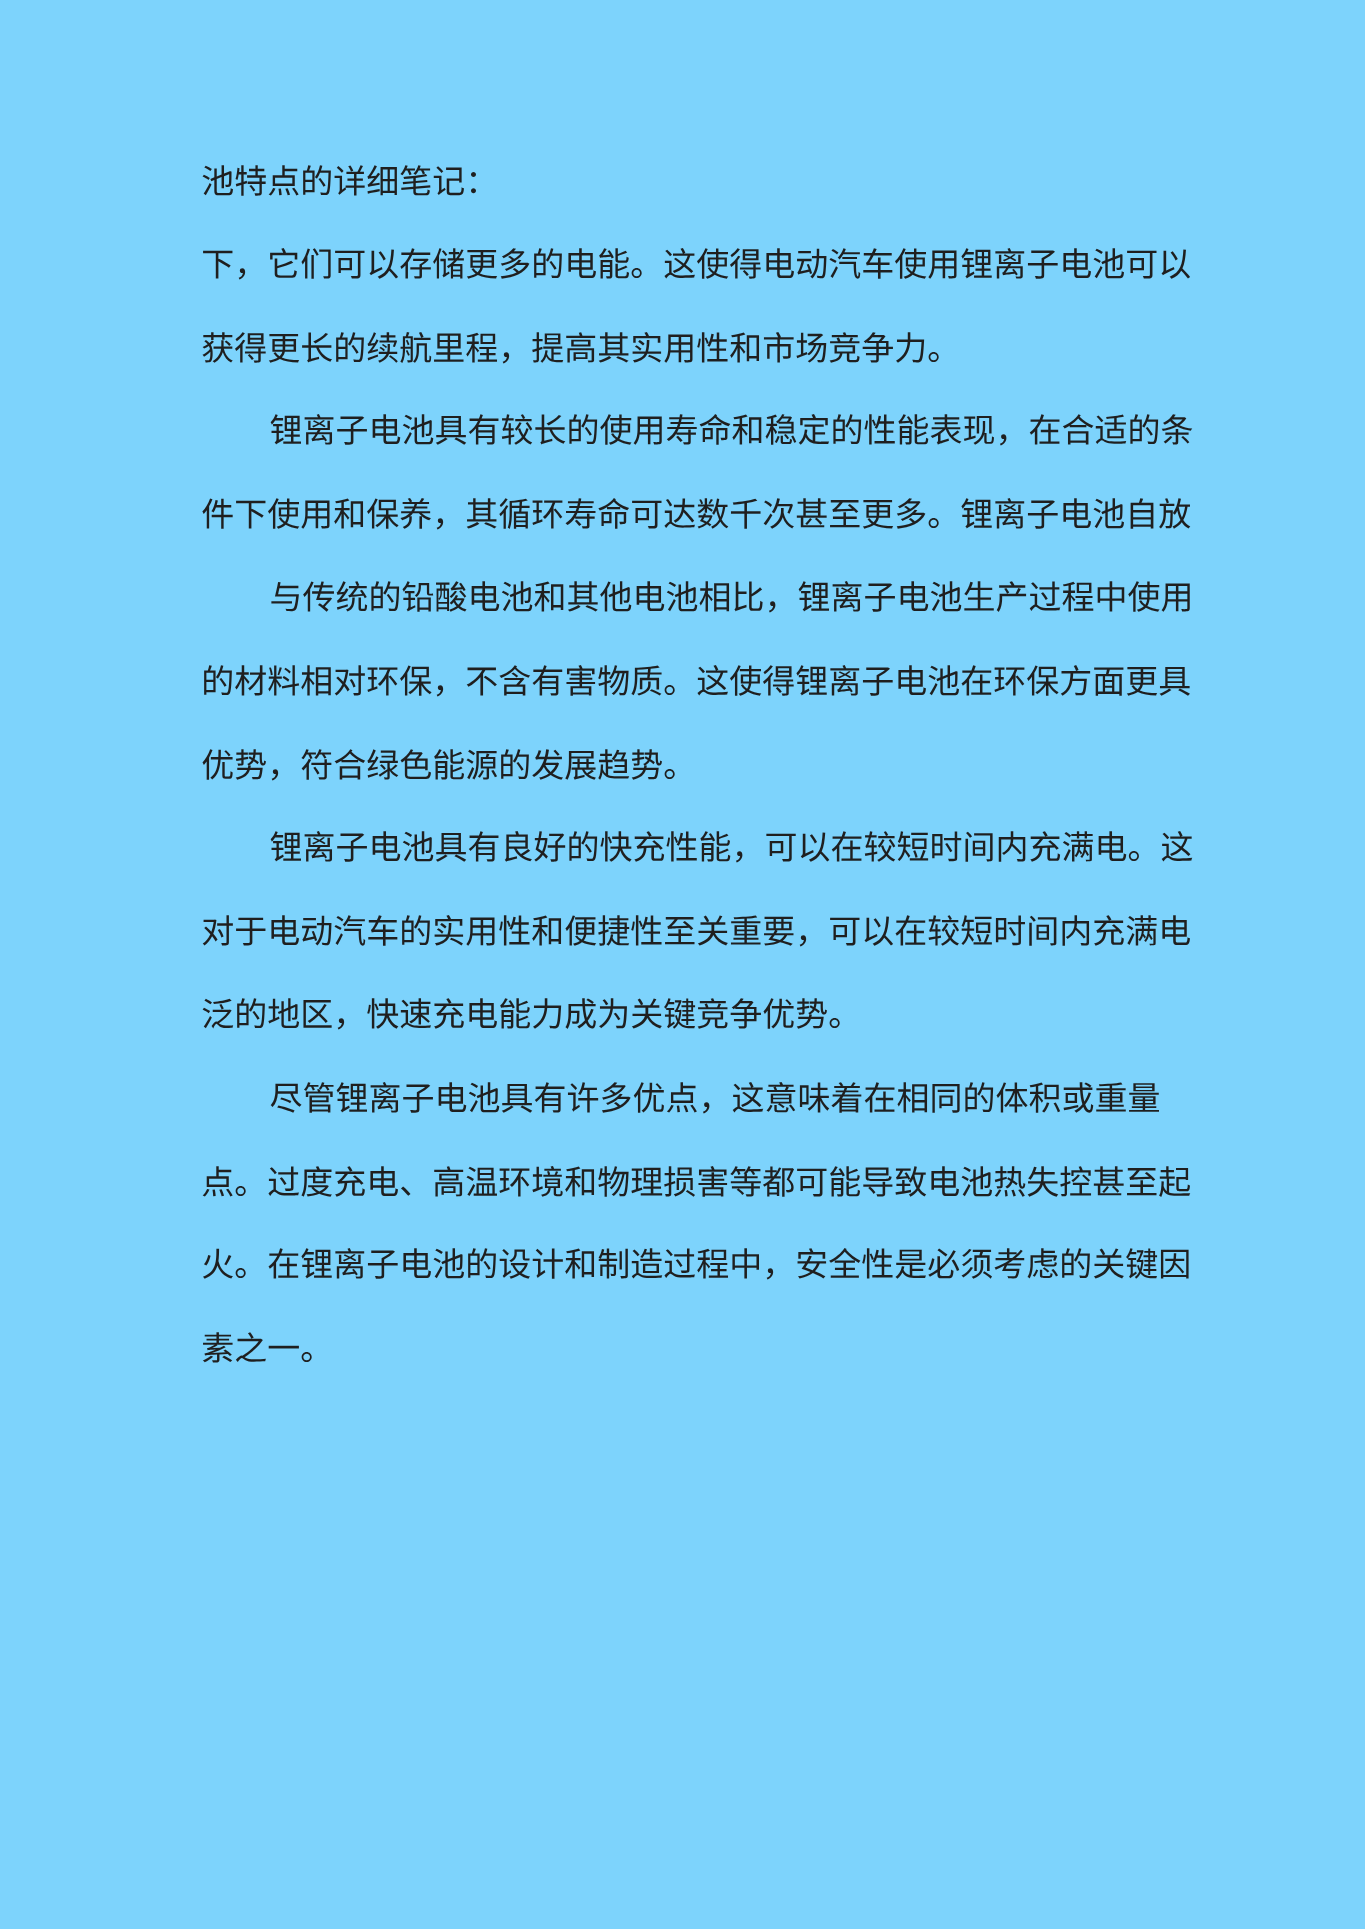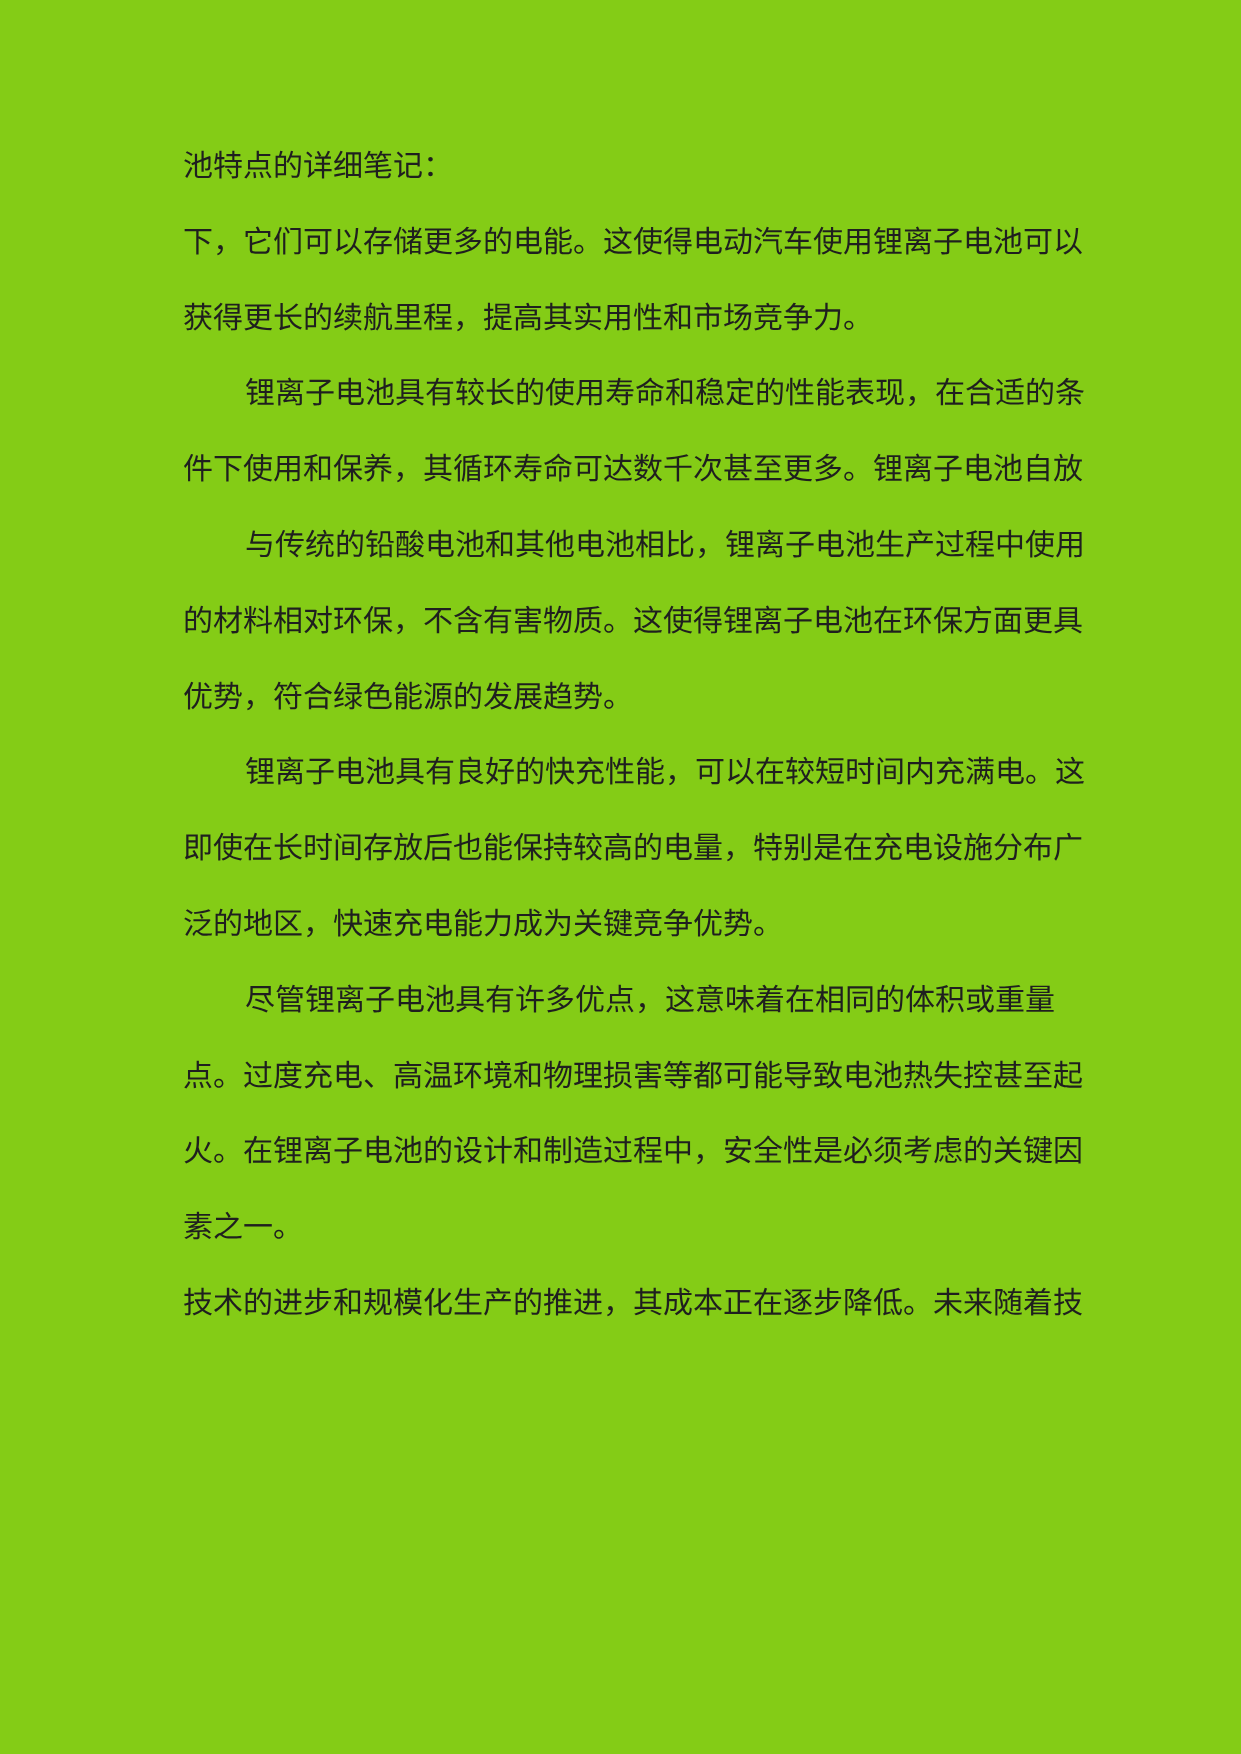--- a/index.html
+++ b/index.html
@@ -4,21 +4,21 @@
 <style>
   html, body {
     margin: 0;
     padding: 0;
     background: #ffffff;
   }
   .page {
     position: relative;
     width: 1241px;
     height: 1754px;
-    background: #84cc16;
+    background: #7dd3fc;
     overflow: hidden;
   }
   .text-block {
     position: absolute;
     left: 183px;
     top: 128px;
     width: 880px;
   }
   .line {
     height: 75.8px;
@@ -41,21 +41,20 @@
   <div class="text-block">
     <div class="line">池特点的详细笔记：</div>
     <div class="line">下，它们可以存储更多的电能。这使得电动汽车使用锂离子电池可以</div>
     <div class="line">获得更长的续航里程，提高其实用性和市场竞争力。</div>
     <div class="line indent">锂离子电池具有较长的使用寿命和稳定的性能表现，在合适的条</div>
     <div class="line">件下使用和保养，其循环寿命可达数千次甚至更多。锂离子电池自放</div>
     <div class="line indent">与传统的铅酸电池和其他电池相比，锂离子电池生产过程中使用</div>
     <div class="line">的材料相对环保，不含有害物质。这使得锂离子电池在环保方面更具</div>
     <div class="line">优势，符合绿色能源的发展趋势。</div>
     <div class="line indent">锂离子电池具有良好的快充性能，可以在较短时间内充满电。这</div>
-    <div class="line">即使在长时间存放后也能保持较高的电量，特别是在充电设施分布广</div>
+    <div class="line">对于电动汽车的实用性和便捷性至关重要，可以在较短时间内充满电</div>
     <div class="line">泛的地区，快速充电能力成为关键竞争优势。</div>
     <div class="line indent">尽管锂离子电池具有许多优点，这意味着在相同的体积或重量</div>
     <div class="line">点。过度充电、高温环境和物理损害等都可能导致电池热失控甚至起</div>
     <div class="line">火。在锂离子电池的设计和制造过程中，安全性是必须考虑的关键因</div>
     <div class="line">素之一。</div>
-    <div class="line">技术的进步和规模化生产的推进，其成本正在逐步降低。未来随着技</div>
   </div>
 </div>
 
 </body></html>

